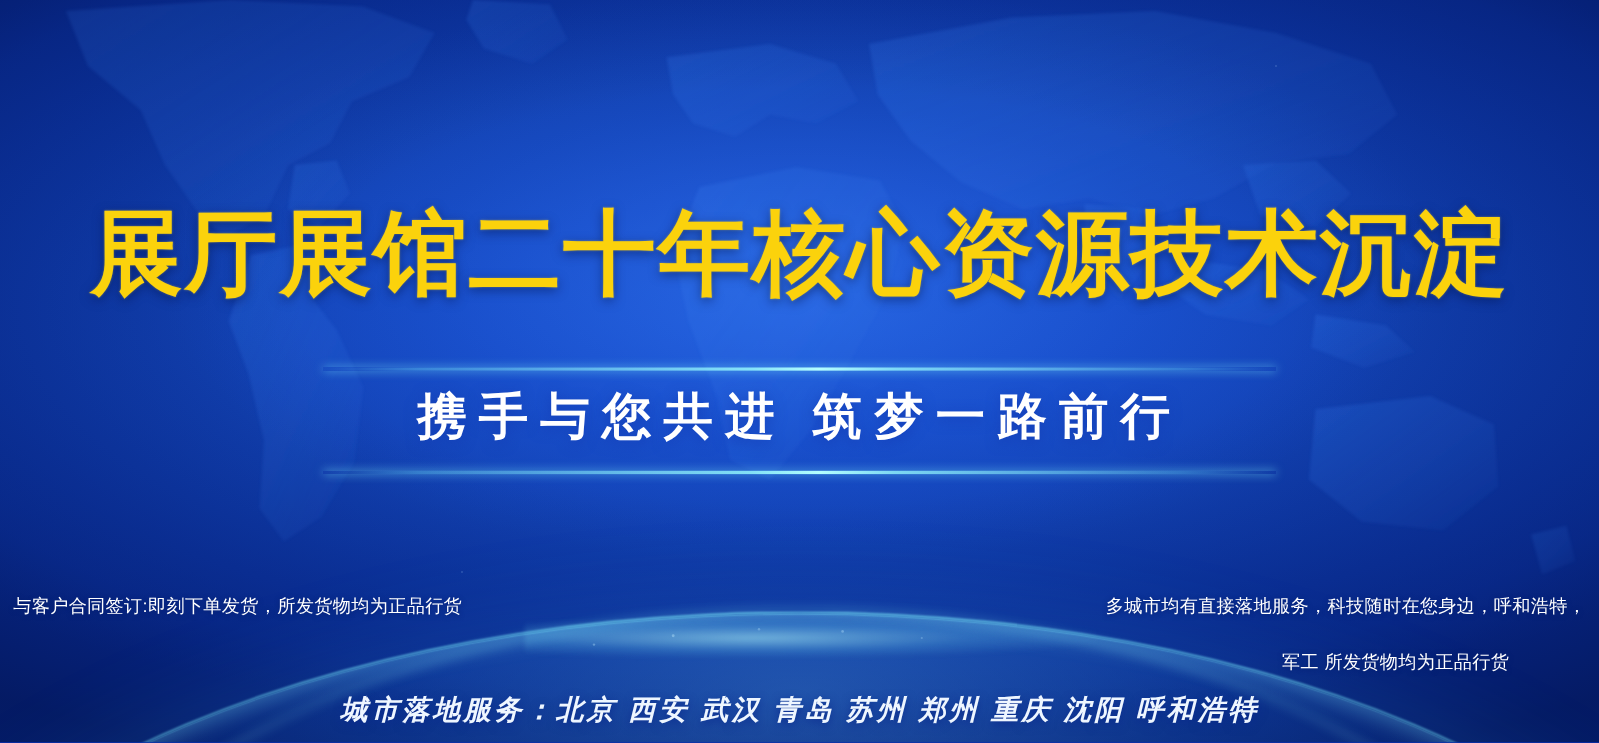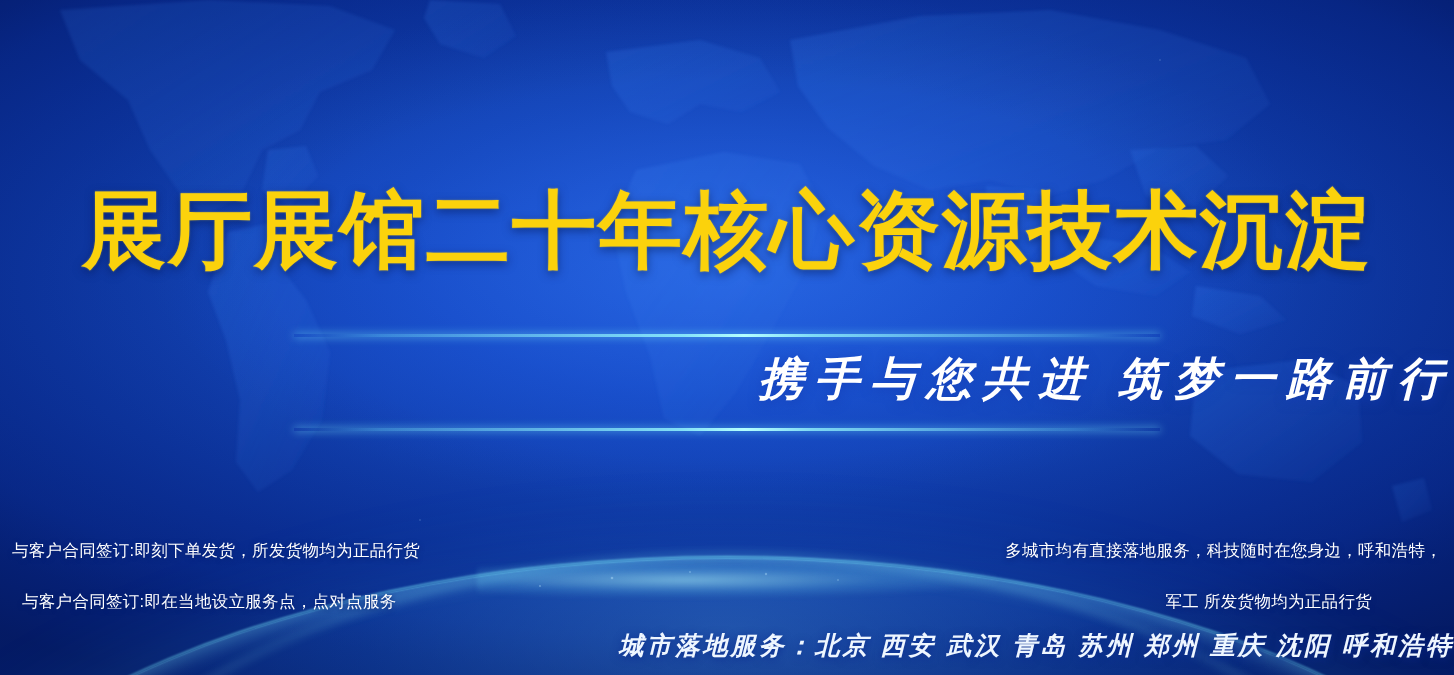--- a/index.html
+++ b/index.html
@@ -104,48 +104,47 @@
       rgba(150,250,255,0.8) 60%,
       rgba(120,240,255,0.3) 90%,
       rgba(120,240,255,0) 100%);
     box-shadow:0 0 9px rgba(130,240,255,0.75);
   }
   .divider-top{top:334px;}
   .divider-bottom{top:428px;}
 
   .sub-title{
     position:absolute;left:0;right:0;top:352px;
-    text-align:right;
+    text-align:center;
     font-size:45px;
     font-weight:bold;
     color:#ffffff;
     letter-spacing:11px;
     line-height:1.2;
     text-shadow:0 2px 12px rgba(20,60,180,.8);
     white-space:nowrap;
-    font-style:italic;
   }
 
   .feat{
     position:absolute;
     font-size:16.5px;
     font-weight:normal;
     color:#ffffff;
     white-space:nowrap;
     text-shadow:0 1px 5px rgba(5,30,110,.95);
     letter-spacing:.3px;
   }
   .feat-l1{left:12px;top:540px;}
   .feat-l2{left:22px;top:591px;}
   .feat-r1{right:12px;top:540px;}
   .feat-r2{right:82px;top:591px;}
 
   .cities{
     position:absolute;left:0;right:0;top:629px;
-    text-align:right;
+    text-align:center;
     font-size:25px;
     font-style:italic;
     font-weight:bold;
     color:#eef6ff;
     letter-spacing:3px;
     white-space:nowrap;
     text-shadow:0 2px 9px rgba(10,40,140,.9);
   }
 </style>
 </head>
@@ -224,21 +223,20 @@
     </div>
 
     <div class="sub-title">携手与您共进  筑梦一路前行</div>
 
     <div class="divider-wrap divider-bottom">
       <div class="divider"></div>
     </div>
 
     <div class="feat feat-l1">与客户合同签订:即刻下单发货，所发货物均为正品行货</div>
 
-    <div class="feat feat-l2">与客户合同签订:即在当地设立服务点，点对点服务</div>
 
     <div class="feat feat-r1">多城市均有直接落地服务，科技随时在您身边，呼和浩特，</div>
 
     <div class="feat feat-r2">军工 所发货物均为正品行货</div>
 
     <div class="cities">城市落地服务：北京 西安 武汉 青岛 苏州 郑州 重庆 沈阳 呼和浩特</div>
 
   </div>
 </div>
 

